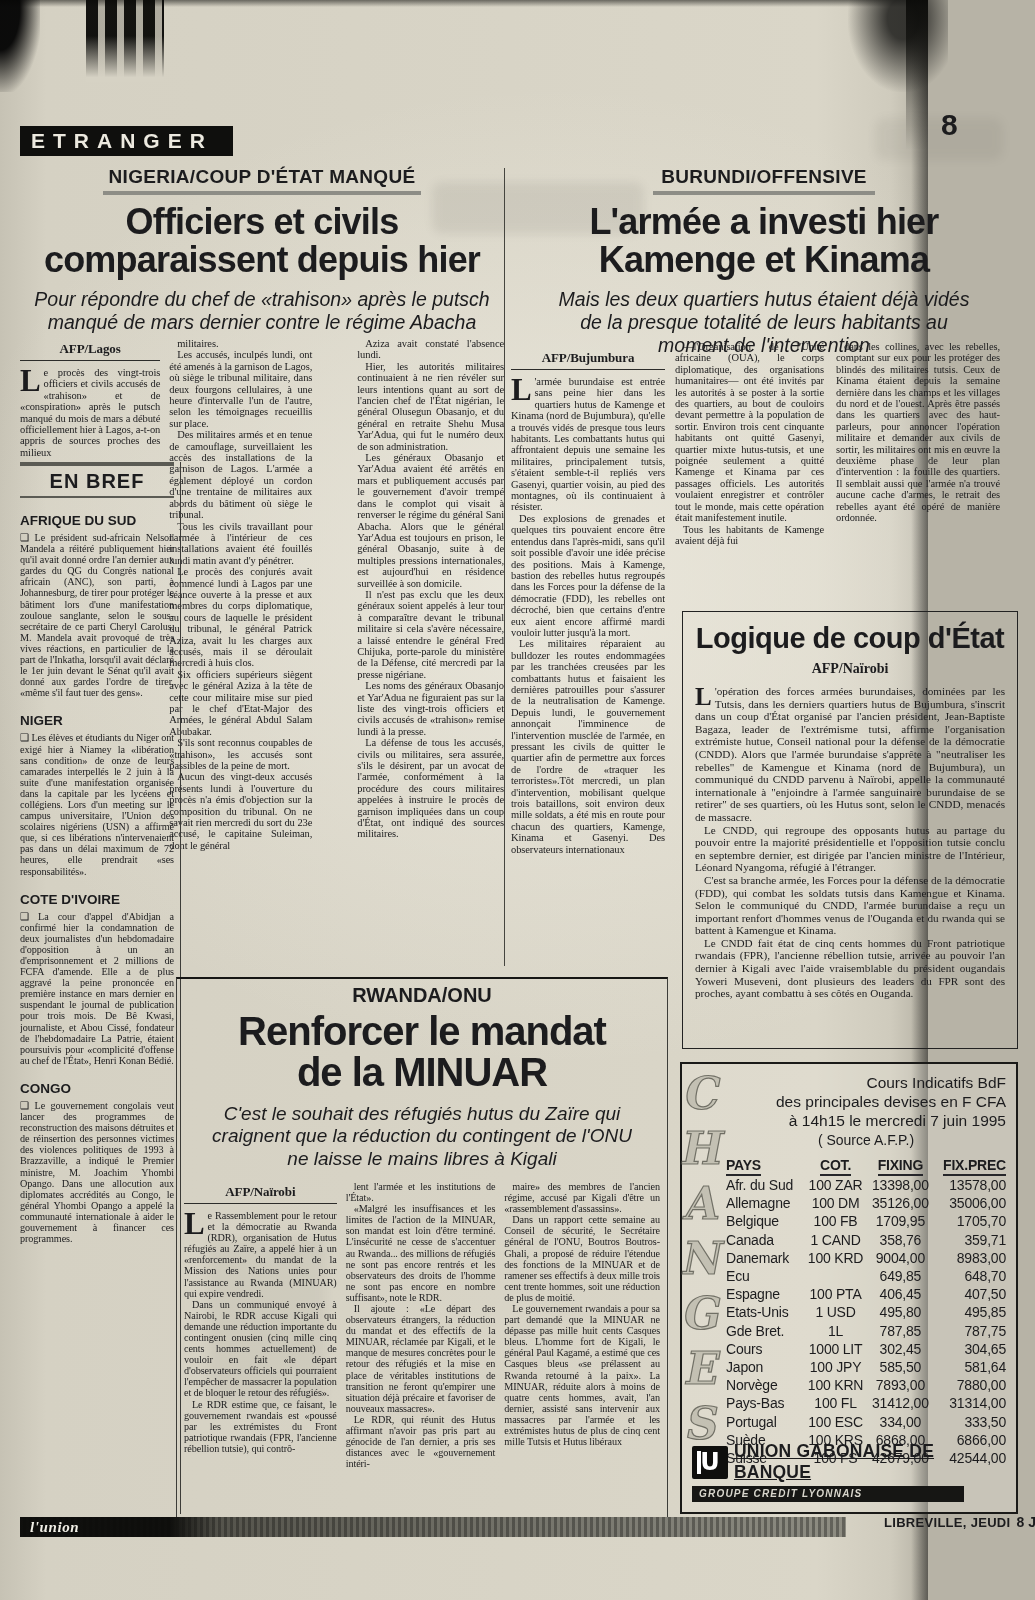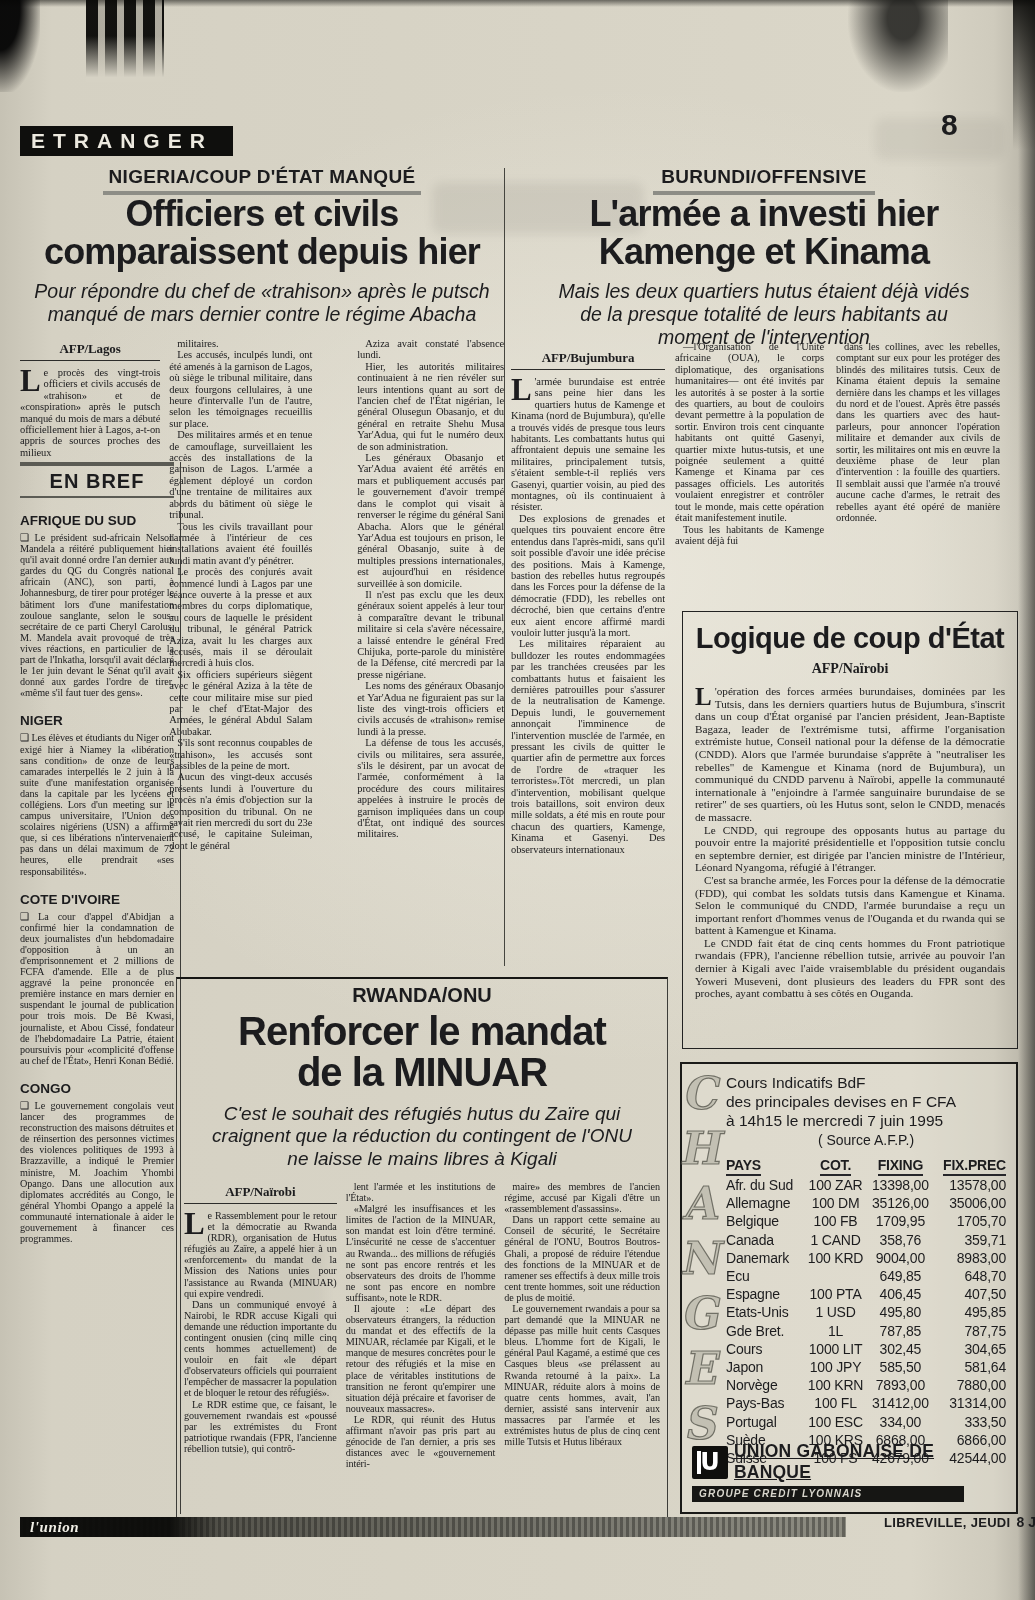--- a/index.html
+++ b/index.html
@@ -1,17 +1,17 @@
 <!DOCTYPE html>
 <html><head>
 <meta charset="utf-8">
 <style>
   *{margin:0;padding:0;box-sizing:border-box;}
   html,body{width:1035px;height:1600px;overflow:hidden;background:#b7b3a6;}
-  .page{position:relative;width:1035px;height:1600px;color:#1c1c1e;
+  .page{position:relative;width:928px;height:1600px;color:#1c1c1e;
     font-family:"Liberation Serif",serif;
     background:
       radial-gradient(ellipse 860px 680px at 60% 36%, rgba(238,235,224,.8), rgba(238,235,224,0) 72%),
       linear-gradient(90deg,#c6c2b4 0,#d5d1c3 5%,#dad6c8 88%,#cfcbbd 96%,#b4b0a3 100%),
       #d6d2c4;}
   
   .art{position:absolute;pointer-events:none;}
   .a-tl{left:0;top:0;width:40px;height:92px;background:radial-gradient(ellipse at 0 10%,rgba(5,5,5,.97) 35%,rgba(5,5,5,0) 75%);}
   .a-bars{left:86px;top:0;width:78px;height:80px;
     background:repeating-linear-gradient(90deg,rgba(8,8,6,.95) 0 12px,rgba(60,58,52,.25) 12px 19px);}
@@ -19,21 +19,21 @@
   .a-tr{left:848px;top:0;width:100px;height:92px;background:radial-gradient(ellipse at 55% 20%,rgba(28,28,26,.85) 20%,rgba(28,28,26,0) 72%);}
   .a-redge{right:0;top:0;width:17px;height:1600px;background:linear-gradient(90deg,rgba(20,20,18,0),rgba(22,22,20,.55));}
   .a-rtop{right:0;top:0;width:22px;height:150px;background:linear-gradient(180deg,rgba(10,10,8,.9),rgba(10,10,8,0));}
   .a-topstrip{left:0;top:0;width:100%;height:7px;background:linear-gradient(180deg,rgba(15,15,12,.55),rgba(15,15,12,0));}
   .ghost{position:absolute;filter:blur(5px);background:#44423c;border-radius:10px;pointer-events:none;}
   .g1{left:432px;top:182px;width:212px;height:52px;opacity:.09;}
   .g2{left:875px;top:118px;width:128px;height:42px;opacity:.07;}
   .g3{left:208px;top:1240px;width:118px;height:165px;opacity:.05;}
   .kicker{font:700 19px/22px "Liberation Sans",sans-serif;text-align:center;letter-spacing:.3px;}
   .krule{height:4px;background:#8d8d86;margin:3px auto 0;}
-  .headline{font:700 36px/1.05 "Liberation Sans",sans-serif;text-align:center;letter-spacing:-.8px;}
+  .headline{font:700 36px/1.05 "Liberation Sans",sans-serif;text-align:center;letter-spacing:-.8px;margin-top:8px;}
   .subhead{font:italic 400 19.5px/1.2 "Liberation Sans",sans-serif;text-align:center;margin-top:9px;}
   .byline{font:700 13px/15px "Liberation Serif",serif;text-align:center;padding:3px 0 4px;border-bottom:1.3px solid #2c2c2a;margin-bottom:6px;}
   .bt{font-size:10.5px;line-height:11.4px;text-align:justify;letter-spacing:-.1px;}
   .bt p{text-indent:8px;margin:0;}
   .bt p.lead{text-indent:0;}
   .dc{float:left;font:700 31px/26px "Liberation Serif",serif;padding:1px 3px 0 0;}
   .dc2{float:left;font:700 25px/21px "Liberation Serif",serif;padding:1px 3px 0 0;}
   
   .banner{position:absolute;left:20px;top:126px;width:213px;height:30px;background:#0f0f0d;color:#ece9df;
     font:700 21px/30px "Liberation Sans",sans-serif;letter-spacing:8px;padding-left:11px;}
@@ -69,21 +69,21 @@
   .rw-headline{font:700 40px/1.02 "Liberation Sans",sans-serif;text-align:center;letter-spacing:-1px;margin-top:5px;}
   .rw-subhead{font:italic 400 19px/1.2 "Liberation Sans",sans-serif;text-align:center;margin-top:10px;}
   .rw-cols{display:flex;gap:9px;padding:10px 7px 0;height:362px;overflow:hidden;}
   .rw-cols .bt{font-size:10.2px;line-height:11.1px;}
   .rw-c1{width:153px;} .rw-c2{width:150px;} .rw-c3{width:156px;}
   
   .changes{position:absolute;left:680px;top:1062px;width:338px;height:452px;border:2px solid #1a1a18;background:rgba(231,228,218,.35);}
   .ch-vert{position:absolute;left:0;top:2px;width:42px;text-align:center;
     font:italic 700 44px/55px "DejaVu Serif",serif;color:rgba(100,98,88,.22);-webkit-text-stroke:1.2px rgba(72,72,64,.7);}
   .ch-body{margin-left:44px;padding:9px 10px 0 0;}
-  .ch-title{font:400 15.5px/19px "Liberation Sans",sans-serif;text-align:left;}
+  .ch-title{font:400 15.5px/19px "Liberation Sans",sans-serif;text-align:right;}
   .ch-src{font:400 14px "Liberation Sans",sans-serif;text-align:center;margin-top:2px;}
   table.ch{width:100%;border-collapse:collapse;font:400 14px "Liberation Sans",sans-serif;margin-top:9px;letter-spacing:-.2px;}
   table.ch th{font-weight:700;padding-bottom:3px;}
   table.ch th span{border-bottom:2px solid #26262a;padding-bottom:1px;}
   table.ch td{padding:1.1px 0;}
   .c0{text-align:left;} .c1{text-align:center;} .c2{text-align:center;} .c3{text-align:right;}
   
   .ugb{position:absolute;left:10px;bottom:10px;width:316px;}
   .ugb-row{display:flex;align-items:center;}
   .ugb-logo{width:36px;height:33px;background:#0f0f0d;color:#fff;flex:0 0 36px;margin-right:6px;position:relative;

